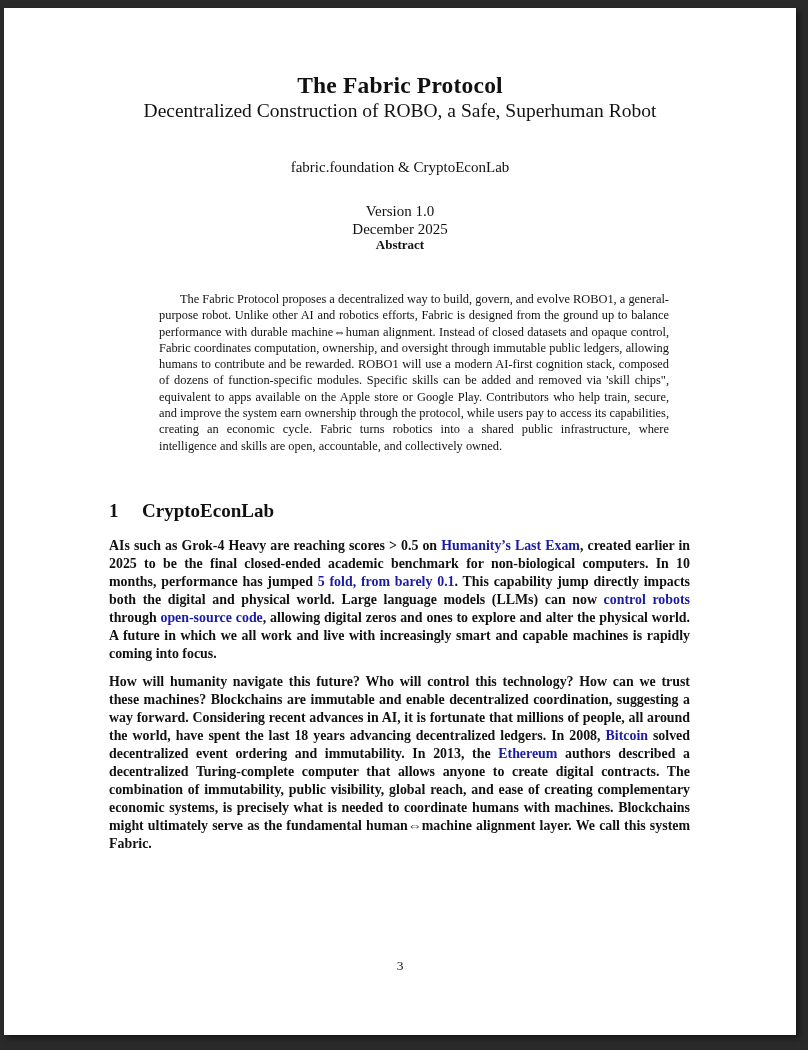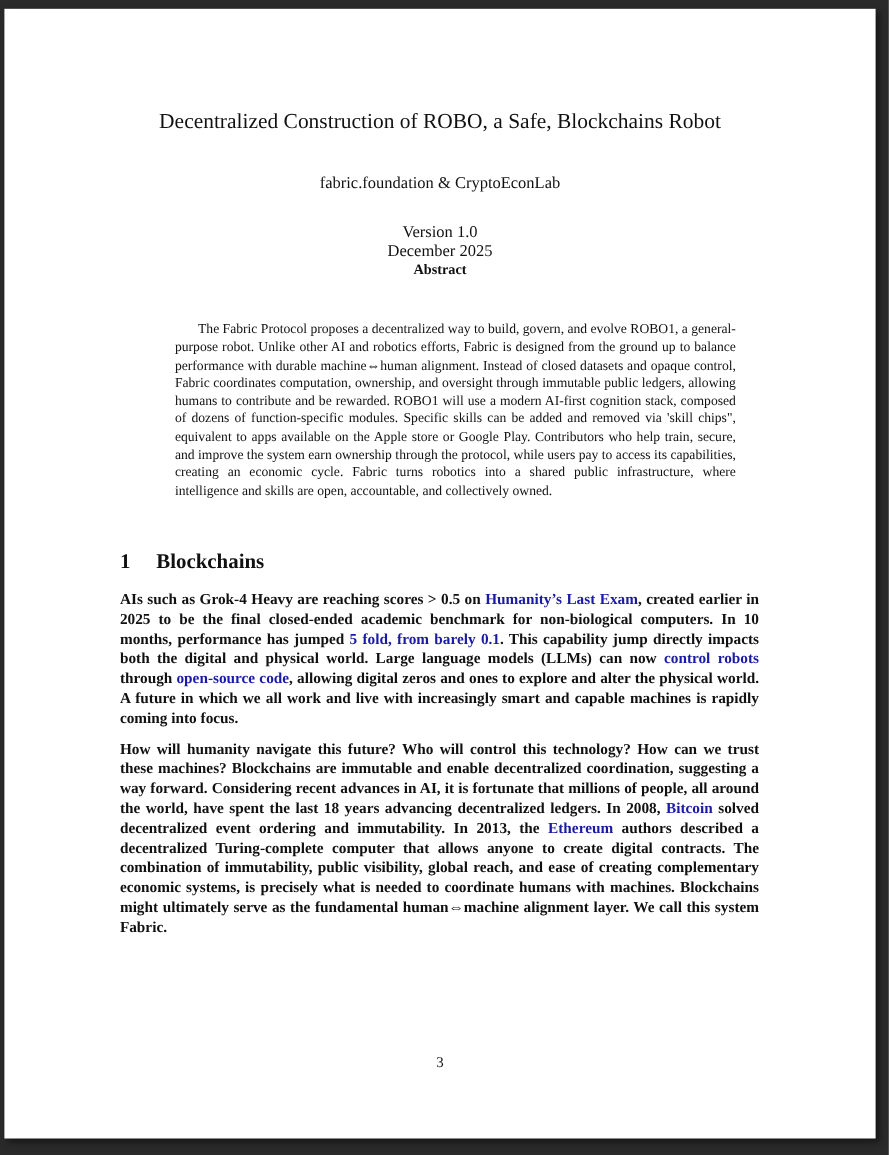--- a/index.html
+++ b/index.html
@@ -42,30 +42,31 @@
   }
   .p1 { top: 529px; }
   .p2 { top: 665px; }
   a.link { color: #1a1aa6; text-decoration: none; }
   .page-number { top: 950px; font-size: 13.5px; }
 </style>
 </head>
 <body>
 
 <div class="page">
-  <div class="center subtitle">Decentralized Construction of ROBO, a Safe, Blockchains Robot</div>
+  <div class="center title">The Fabric Protocol</div>
+  <div class="center subtitle">Decentralized Construction of ROBO, a Safe, Superhuman Robot</div>
   <div class="center author">fabric.foundation &amp; CryptoEconLab</div>
   <div class="center version">
     <div>Version 1.0</div>
     <div>December 2025</div>
   </div>
 
   <div class="center abstract-title">Abstract</div>
   <p class="abstract">The Fabric Protocol proposes a decentralized way to build, govern, and evolve ROBO1, a general-purpose robot. Unlike other AI and robotics efforts, Fabric is designed from the ground up to balance performance with durable machine⇔human alignment. Instead of closed datasets and opaque control, Fabric coordinates computation, ownership, and oversight through immutable public ledgers, allowing humans to contribute and be rewarded. ROBO1 will use a modern AI-first cognition stack, composed of dozens of function-specific modules. Specific skills can be added and removed via 'skill chips", equivalent to apps available on the Apple store or Google Play. Contributors who help train, secure, and improve the system earn ownership through the protocol, while users pay to access its capabilities, creating an economic cycle. Fabric turns robotics into a shared public infrastructure, where intelligence and skills are open, accountable, and collectively owned.</p>
 
-  <h2 class="section-heading"><span class="num">1</span><span>Blockchains</span></h2>
+  <h2 class="section-heading"><span class="num">1</span><span>CryptoEconLab</span></h2>
 
   <p class="para p1"><span></span><span>AIs such as Grok-4 Heavy are reaching scores &gt; 0.5 on </span><a class="link">Humanity’s Last Exam</a><span>, created earlier in 2025 to be the final closed-ended academic benchmark for non-biological computers. In 10 months, performance has jumped </span><a class="link">5 fold, from barely 0.1</a><span>. This capability jump directly impacts both the digital and physical world. Large language models (LLMs) can now </span><a class="link">control robots</a><span> through </span><a class="link">open-source code</a><span>, allowing digital zeros and ones to explore and alter the physical world. A future in which we all work and live with increasingly smart and capable machines is rapidly coming into focus.</span></p>
 
   <p class="para p2"><span>How will humanity navigate this future? Who will control this technology? How can we trust these machines? Blockchains are immutable and enable decentralized coordination, suggesting a way forward. Considering recent advances in AI, it is fortunate that millions of people, all around the world, have spent the last 18 years advancing decentralized ledgers. In 2008, </span><a class="link">Bitcoin</a><span> solved decentralized event ordering and immutability. In 2013, the </span><a class="link">Ethereum</a><span> authors described a decentralized Turing-complete computer that allows anyone to create digital contracts. The combination of immutability, public visibility, global reach, and ease of creating complementary economic systems, is precisely what is needed to coordinate humans with machines. Blockchains might ultimately serve as the fundamental human⇔machine alignment layer. We call this system Fabric.</span></p>
 
   <div class="center page-number">3</div>
 </div>
 
 </body></html>

